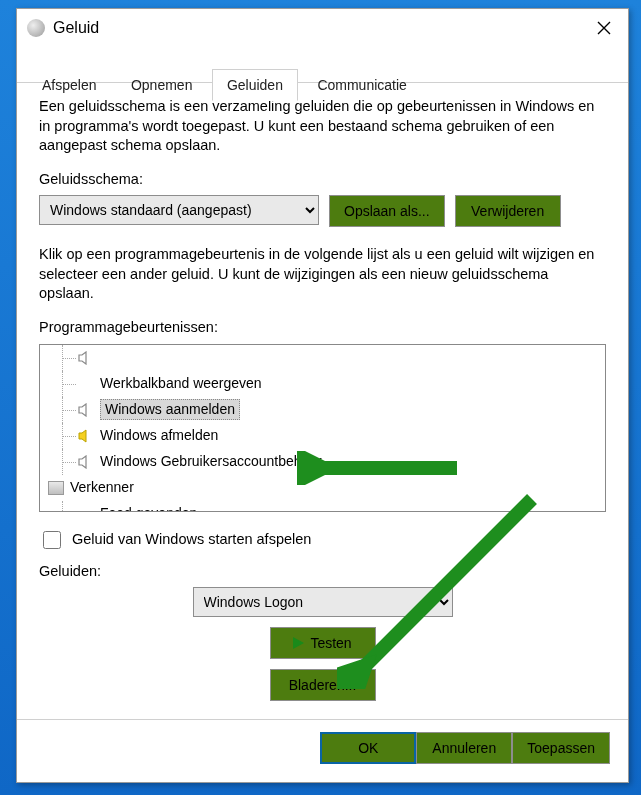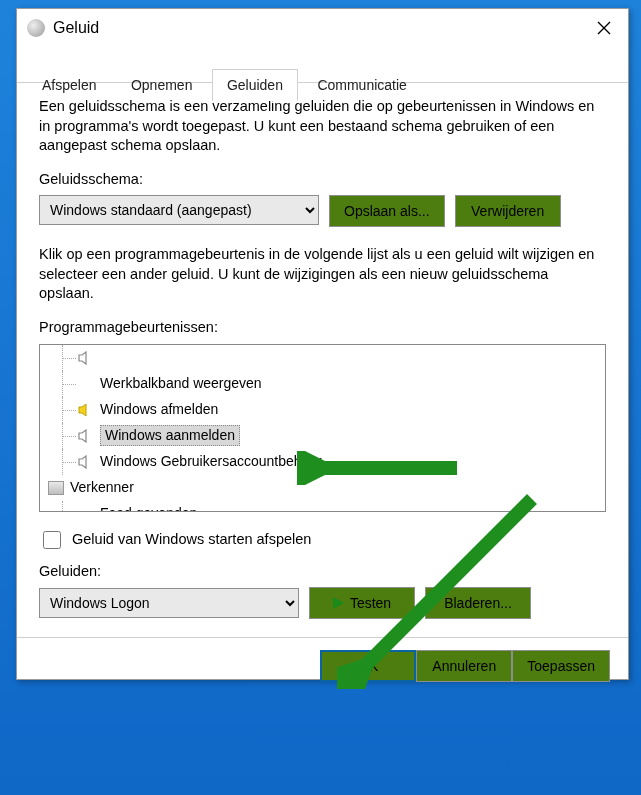--- a/index.html
+++ b/index.html
@@ -1,18 +1,18 @@
 <!DOCTYPE html>
 <html><head>
 <meta charset="utf-8">
 <style>
   * { box-sizing: border-box; font-family: "Segoe UI", Tahoma, sans-serif; }
   body { margin: 0; background: #1b7dd8; width: 641px; height: 795px; overflow: hidden; }
   .desktop { width: 641px; height: 795px; background: linear-gradient(#1e82db,#0f67c6); padding: 8px 8px 8px 16px; }
-  .dialog { width: 613px; height: 672px; background: #ffffff; border: 1px solid #9a9a9a; box-shadow: 2px 2px 6px rgba(0,0,0,.3); position: relative; }
+  .dialog { width: 613px; height: 775px; background: #ffffff; border: 1px solid #9a9a9a; box-shadow: 2px 2px 6px rgba(0,0,0,.3); position: relative; }
   .titlebar { height: 38px; display: flex; align-items: center; padding: 0 6px 0 10px; }
   .titlebar .ico { width: 18px; height: 18px; border-radius: 50%; background: radial-gradient(circle at 35% 35%, #eee, #999); margin-right: 8px; }
   .titlebar .ttl { font-size: 16px; color: #000; flex: 1; }
   .titlebar .close { width: 36px; height: 30px; display: flex; align-items: center; justify-content: center; font-size: 16px; cursor: pointer; }
   .titlebar .close svg { width: 14px; height: 14px; }
   .tabs { position: relative; height: 32px; margin-top: 4px; border-bottom: 1px solid #d0d0d0; padding-left: 10px; }
   .tab { display: inline-block; height: 32px; line-height: 30px; padding: 0 14px; font-size: 14px; color: #222; cursor: pointer; border: 1px solid transparent; border-bottom: none; position: relative; top: 18px; }
   .tab.active { background: #fff; border-color: #d0d0d0; border-bottom: 1px solid #fff; }
   .panel { padding: 14px 22px 0 22px; font-size: 14.5px; color: #000; line-height: 1.35; }
   .panel p { margin: 0 0 14px 0; }
@@ -25,21 +25,21 @@
   .treerow { display: flex; align-items: center; height: 26px; padding-left: 38px; position: relative; white-space: nowrap; }
   .treerow.root { padding-left: 8px; }
   .line-v { position: absolute; left: 22px; top: 0; bottom: 0; border-left: 1px dotted #aaa; }
   .line-h { position: absolute; left: 22px; width: 14px; top: 13px; border-top: 1px dotted #aaa; }
   .spk { width: 16px; height: 14px; margin-right: 6px; display: inline-flex; align-items: center; }
   .spk svg { width: 16px; height: 14px; }
   .sel { background: #d8d8d8; border: 1px dotted #888; padding: 0 4px; }
   .folder-ico { width: 16px; height: 14px; margin-right: 6px; display: inline-block; background: linear-gradient(#e9e9e9,#bfbfbf); border: 1px solid #999; }
   .chk { display: flex; align-items: center; gap: 8px; margin: 16px 0 8px 0; }
   .chk input { width: 18px; height: 18px; }
-  .soundrow { display: flex; gap: 10px; align-items: center; margin-top: 6px; }
+  .soundrow { display: flex; gap: 10px; align-items: center; margin-top: 6px; flex-direction: column; }
   .soundrow select { width: 260px; height: 30px; background: #e9e9e9; border: 1px solid #8d8d8d; font-size: 14px; padding: 2px 6px; }
   .play-tri { width: 0; height: 0; border-top: 6px solid transparent; border-bottom: 6px solid transparent; border-left: 11px solid #1a8a1a; }
   .sep { border-top: 1px solid #d0d0d0; margin: 18px -22px 0 -22px; }
   .footer { display: flex; justify-content: flex-end; gap: 0; padding: 12px 18px 16px 0; }
   .arrow-svg { position: absolute; pointer-events: none; }
   
   .eventsbox::-webkit-scrollbar { width: 17px; }
   .eventsbox::-webkit-scrollbar-track { background: #f0f0f0; border-left: 1px solid #ccc; }
   .eventsbox::-webkit-scrollbar-thumb { background: #c8c8c8; border: 1px solid #aaa; }
 </style>
@@ -97,34 +97,34 @@
             <span class="line-v"></span>
               <span class="line-h"></span>
             <span class="spk"></span>
             <span>Werkbalkband weergeven</span>
           </div>
           <div class="treerow">
             <span class="line-v"></span>
               <span class="line-h"></span>
             <span class="spk">
                 <svg viewBox="0 0 16 14">
-                  <path d="M1 4h3l4-3v12l-4-3H1z" fill="#f5d020" stroke="#bba200" stroke-width="1"></path>
+                  <path d="M1 4h3l4-3v12l-4-3H1z" fill="none" stroke="#888" stroke-width="1.2"></path>
                 </svg>
               </span>
-            <span>Windows afmelden</span>
+            <span class="sel">Windows aanmelden</span>
           </div>
           <div class="treerow">
             <span class="line-v"></span>
               <span class="line-h"></span>
             <span class="spk">
                 <svg viewBox="0 0 16 14">
-                  <path d="M1 4h3l4-3v12l-4-3H1z" fill="none" stroke="#888" stroke-width="1.2"></path>
+                  <path d="M1 4h3l4-3v12l-4-3H1z" fill="#f5d020" stroke="#bba200" stroke-width="1"></path>
                 </svg>
               </span>
-            <span class="sel">Windows aanmelden</span>
+            <span>Windows afmelden</span>
           </div>
           <div class="treerow">
             <span class="line-v"></span>
               <span class="line-h"></span>
             <span class="spk">
                 <svg viewBox="0 0 16 14">
                   <path d="M1 4h3l4-3v12l-4-3H1z" fill="none" stroke="#888" stroke-width="1.2"></path>
                 </svg>
               </span>
             <span>Windows Gebruikersaccountbeheer</span>

